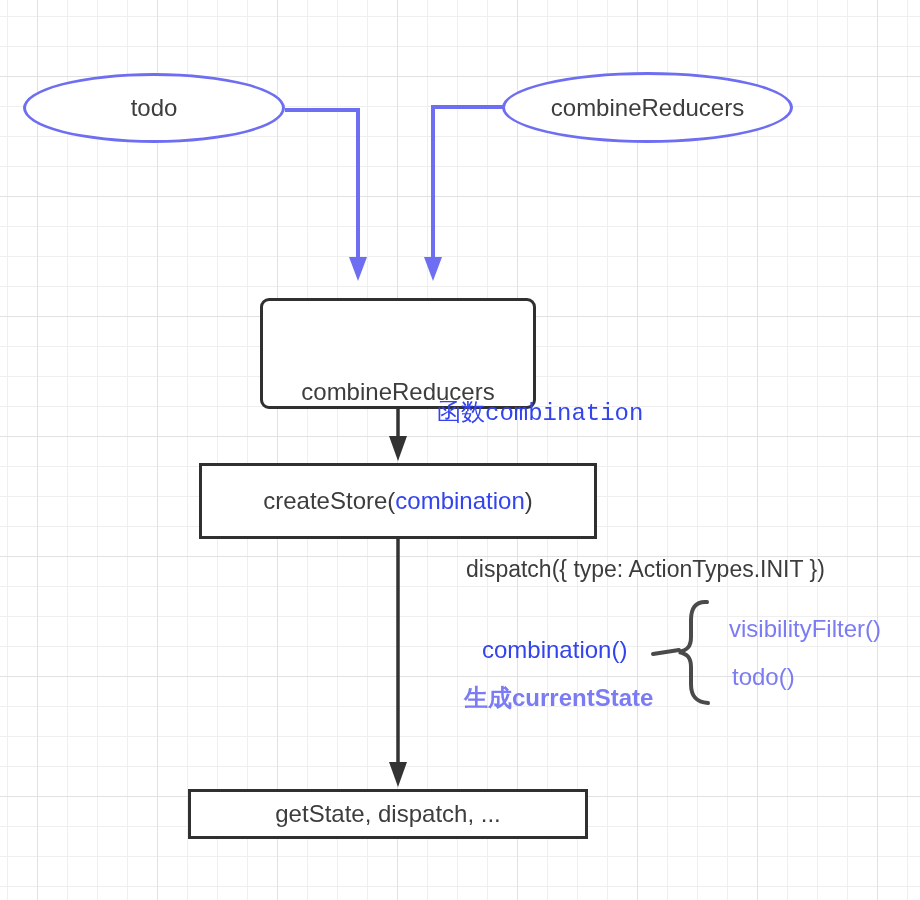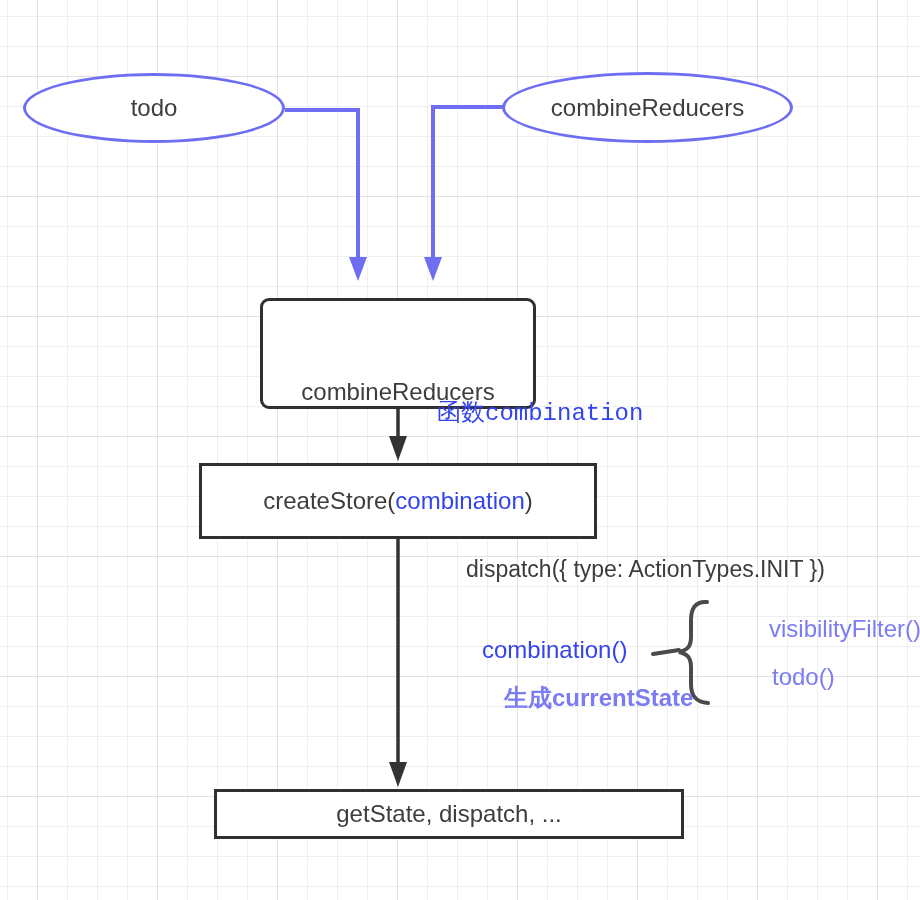--- a/index.html
+++ b/index.html
@@ -32,21 +32,21 @@
   .rect{border:3px solid #303030;}
   .rounded{border-radius:9px;}
   .lbl{
     position:absolute;
     font-size:24px;
     line-height:1.25;
     white-space:nowrap;
   }
   .c-dark{color:#3c3c3c;}
   .c-blue{color:#3344ee;}
-  .c-lav{color:#7b7bf3;padding-left:40px;}
+  .c-lav{color:#7b7bf3;}
 </style>
 </head>
 <body>
 
 <div class="canvas">
 
   <svg class="overlay" viewBox="0 0 920 900" xmlns="http://www.w3.org/2000/svg">
 
     <path d="M 285 110 L 358 110 L 358 259" fill="none" stroke="#6e6ef2" stroke-width="4"></path>
     <polygon points="349,257 367,257 358,281" fill="#6e6ef2"></polygon>
@@ -75,21 +75,21 @@
   <div class="node rect rounded" style="left:260px;top:298px;width:276px;height:111px;align-items:flex-end;">
     <span>combineReducers</span>
   </div>
 
   <div class="node rect" style="left:199px;top:463px;width:398px;height:76px;">
     <span>
       <span>createStore(</span><span class="c-blue">combination</span><span>)</span>
     </span>
   </div>
 
-  <div class="node rect" style="left:214px;top:789px;width:470px;height:50px;">
+  <div class="node rect" style="left:188px;top:789px;width:400px;height:50px;">
     <span>getState, dispatch, ...</span>
   </div>
 
   <div class="lbl c-blue" style="left:437px;top:399px;font-family:Liberation Mono, monospace;">函数combination</div>
 
   <div class="lbl c-dark" style="left:466px;top:555px;font-size:23px;">dispatch({ type: ActionTypes.INIT })</div>
 
   <div class="lbl c-blue" style="left:482px;top:635px;">combination()</div>
 
   <div class="lbl c-lav" style="left:729px;top:614px;">visibilityFilter()</div>

